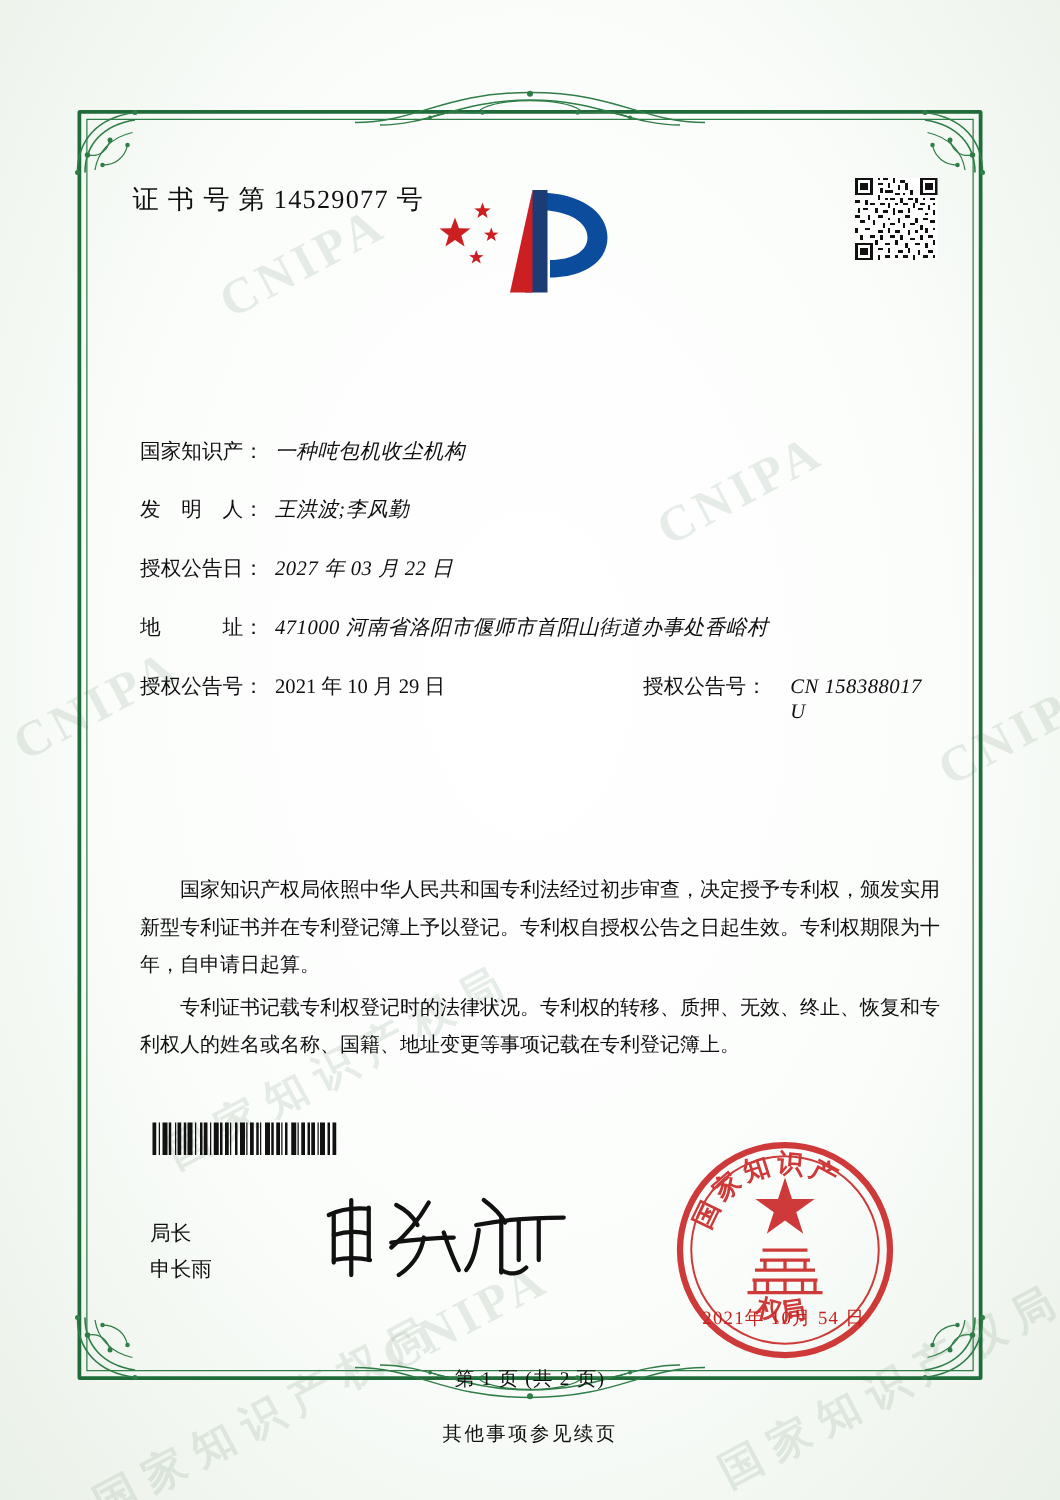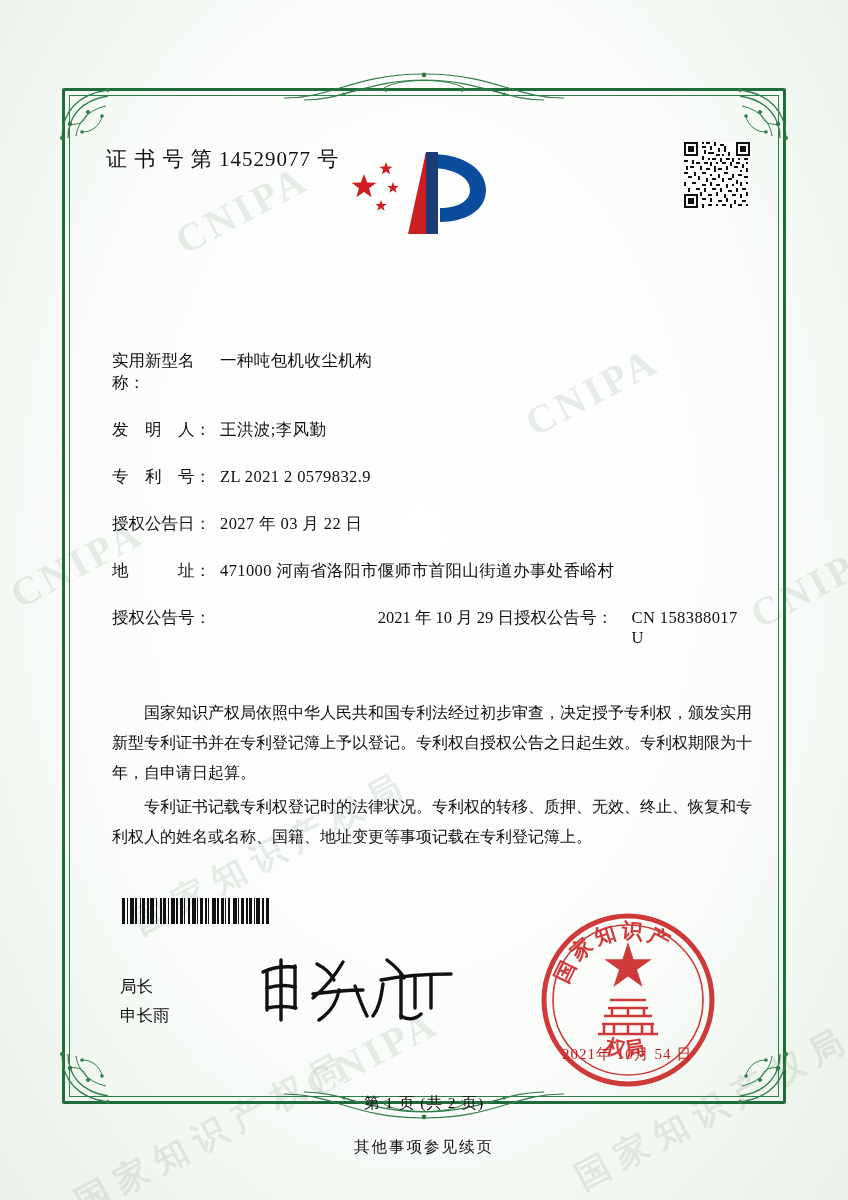--- a/index.html
+++ b/index.html
@@ -108,23 +108,23 @@
     width: 640px;
     font-size: 16.5px;
     color: #0f0f0f;
   }
   .row { display: flex; align-items: baseline; margin-bottom: 25px; }
   .lab {
     flex: 0 0 auto;
     width: 108px;
     letter-spacing: 0px;
   }
-  .val { flex: 1 1 auto; letter-spacing: 0.4px; }
+  .val { flex: 1 1 auto; letter-spacing: 0.4px; font-style: italic; }
   .row.dual { justify-content: flex-start; }
-  .dual .val1 { width: 300px; text-align: right; }
+  .dual .val1 { width: 300px; }
   .dual .lab2 { width: 120px; }
 
   
   .paras {
     position: absolute;
     left: 112px; top: 698px;
     width: 640px;
     font-size: 16px;
     line-height: 30px;
     color: #0f0f0f;
@@ -458,33 +458,29 @@
         <polygon points="59,34 60.5,38 64.8,38.1 61.4,40.6 62.6,44.8 59,42.3 55.4,44.8 56.6,40.6 53.2,38.1 57.5,38"></polygon>
         <polygon points="47,52 48.5,56 52.8,56.1 49.4,58.6 50.6,62.8 47,60.3 43.4,62.8 44.6,58.6 41.2,56.1 45.5,56"></polygon>
       </g>
     </svg>
   </div>
 
 
   <div class="fields">
 
     <div class="row">
-      <div class="lab">实用新型名称：</div>
+      <div class="lab">国家知识产：</div>
       <div class="val">一种吨包机收尘机构</div>
     </div>
 
     <div class="row">
       <div class="lab">发　明　人：</div>
       <div class="val">王洪波;李风勤</div>
     </div>
 
-    <div class="row">
-      <div class="lab">专　利　号：</div>
-      <div class="val">ZL 2021 2 0579832.9</div>
-    </div>
 
     <div class="row">
       <div class="lab">授权公告日：</div>
       <div class="val">2027 年 03 月 22 日</div>
     </div>
 
 
     <div class="row">
       <div class="lab">地　　　址：</div>
       <div class="val">471000 河南省洛阳市偃师市首阳山街道办事处香峪村</div>

